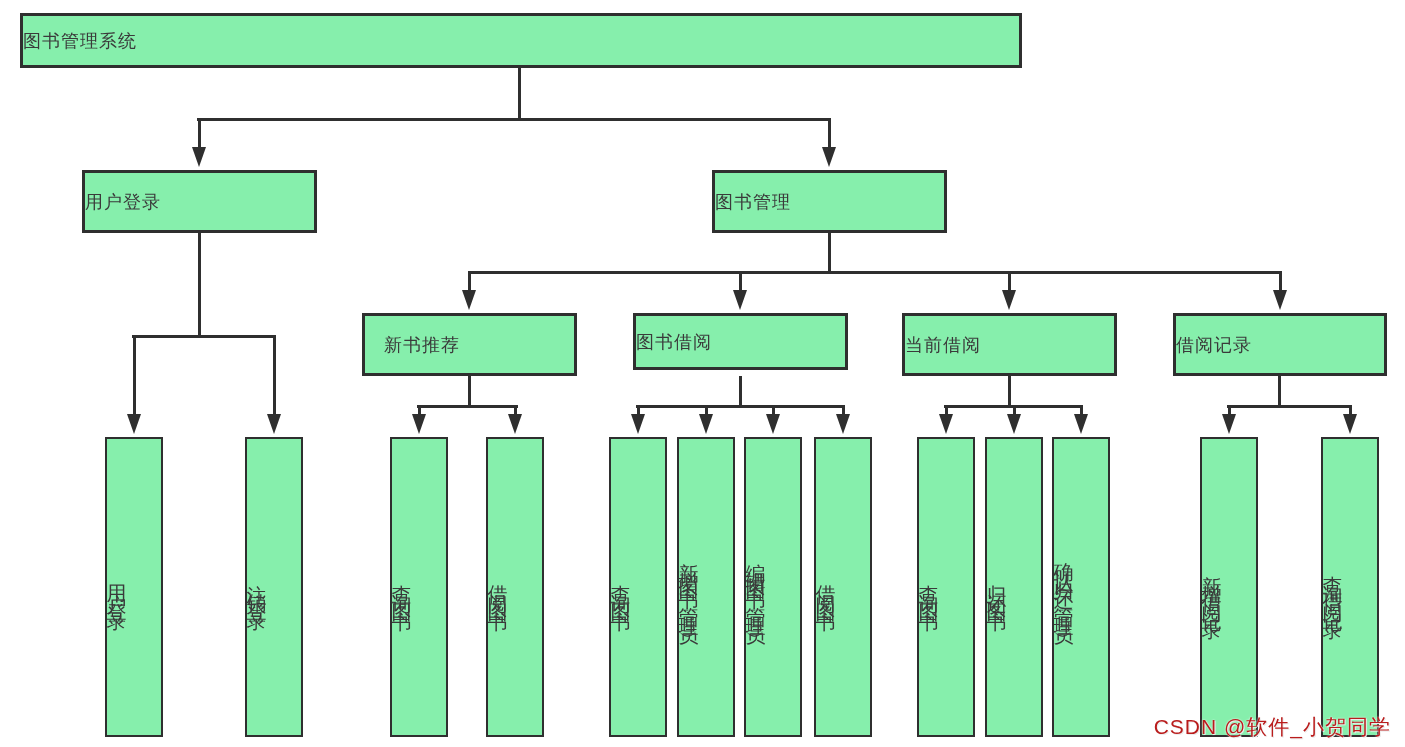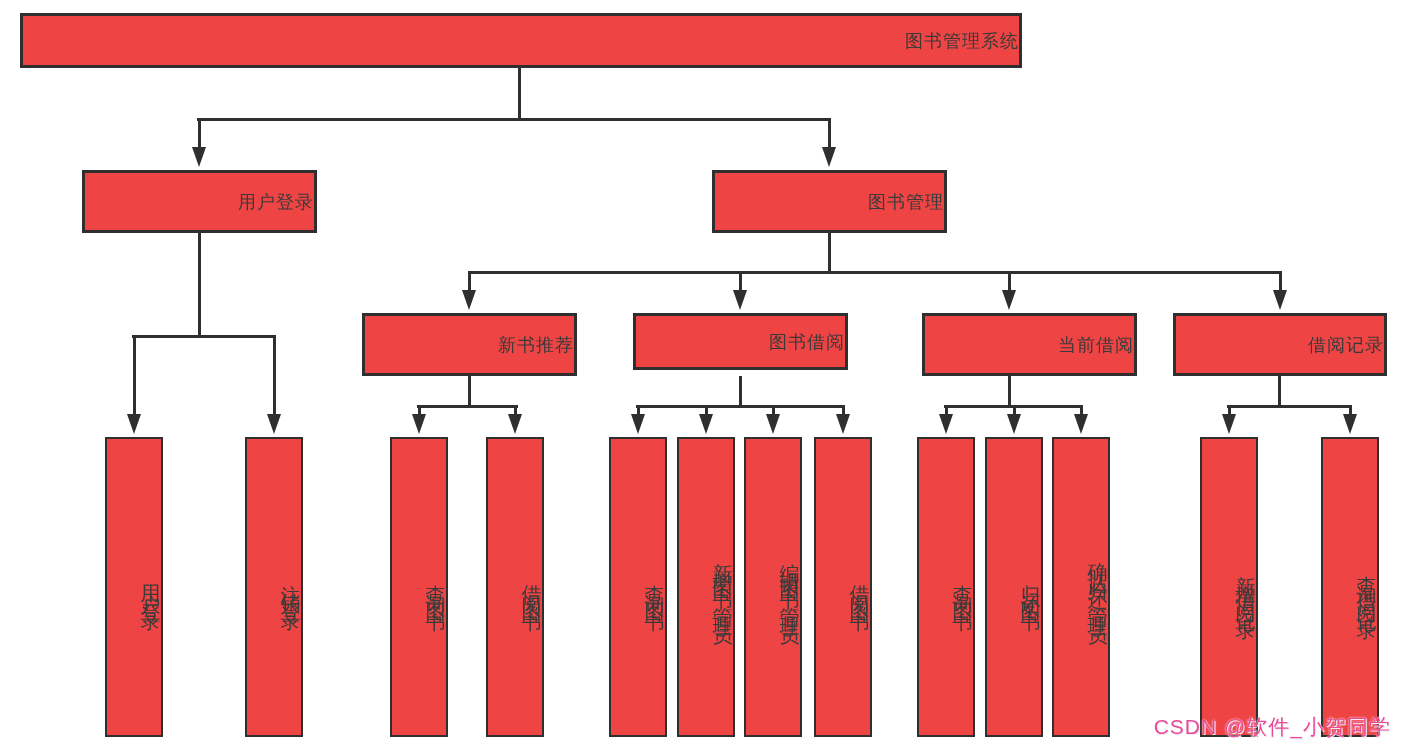--- a/index.html
+++ b/index.html
@@ -8,24 +8,24 @@
     width: 1405px;
     height: 747px;
     background: #ffffff;
     font-family: "Liberation Sans", "DejaVu Sans", sans-serif;
     overflow: hidden;
   }
   .box {
     position: absolute;
     box-sizing: border-box;
     border: 3px solid #2f2f2f;
-    background: #ef4444;
+    background: #86efac;
     display: flex;
     align-items: center;
-    justify-content: flex-end;
+    justify-content: flex-start;
     color: #3a3a3a;
   }
   .hbox { font-size: 18px; letter-spacing: 1px; }
   .leaf {
     border-width: 2px;
   }
   .leaf span {
     writing-mode: vertical-rl;
     text-orientation: mixed;
     font-size: 20px;
@@ -53,21 +53,21 @@
     height: 0;
     border-left: 7px solid transparent;
     border-right: 7px solid transparent;
     border-top: 20px solid #2f2f2f;
   }
   .watermark {
     position: absolute;
     right: 14px;
     bottom: 6px;
     font-size: 21px;
-    color: #ec4899;
+    color: #b91c1c;
     text-shadow: 0 0 2px #ffffff, 1px 1px 0 #e8e8e8;
     letter-spacing: 1px;
   }
 </style>
 </head>
 <body>
 
 <div id="canvas">
 
   <div class="box hbox" style="left:20px; top:13px; width:1002px; height:55px;">
@@ -121,21 +121,21 @@
       <div class="shaft"></div>
       <div class="head"></div>
     </div>
 
   <div class="box hbox" style="left:362px; top:313px; width:215px; height:63px;padding-left:19px;">
     <span>新书推荐</span>
   </div>
   <div class="box hbox" style="left:633px; top:313px; width:215px; height:57px;">
     <span>图书借阅</span>
   </div>
-  <div class="box hbox" style="left:902px; top:313px; width:215px; height:63px;margin-left:20px;">
+  <div class="box hbox" style="left:902px; top:313px; width:215px; height:63px;">
     <span>当前借阅</span>
   </div>
   <div class="box hbox" style="left:1173px; top:313px; width:214px; height:63px;">
     <span>借阅记录</span>
   </div>
 
   <div class="vline" style="left:468px; top:376px; height:29px;"></div>
   <div class="hline" style="left:417px; top:405px; width:101px;"></div>
   <div class="arrow" style="left:412px; top:408px; height:26px;">
       <div class="shaft"></div>

